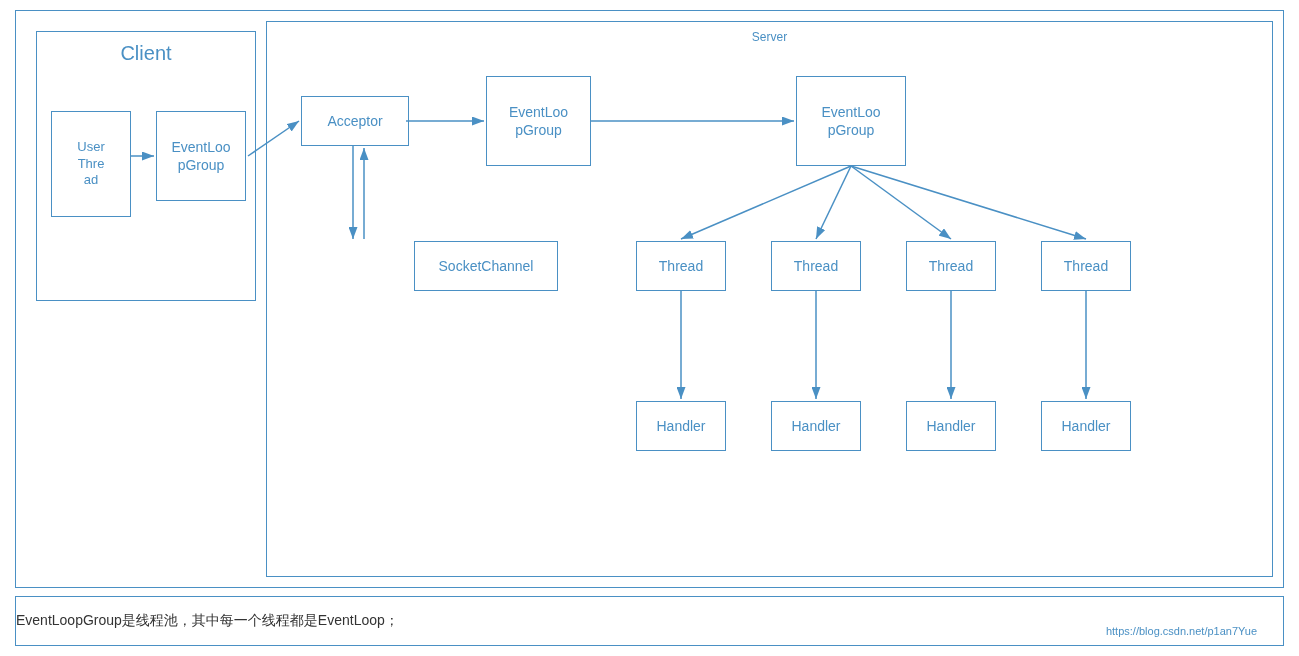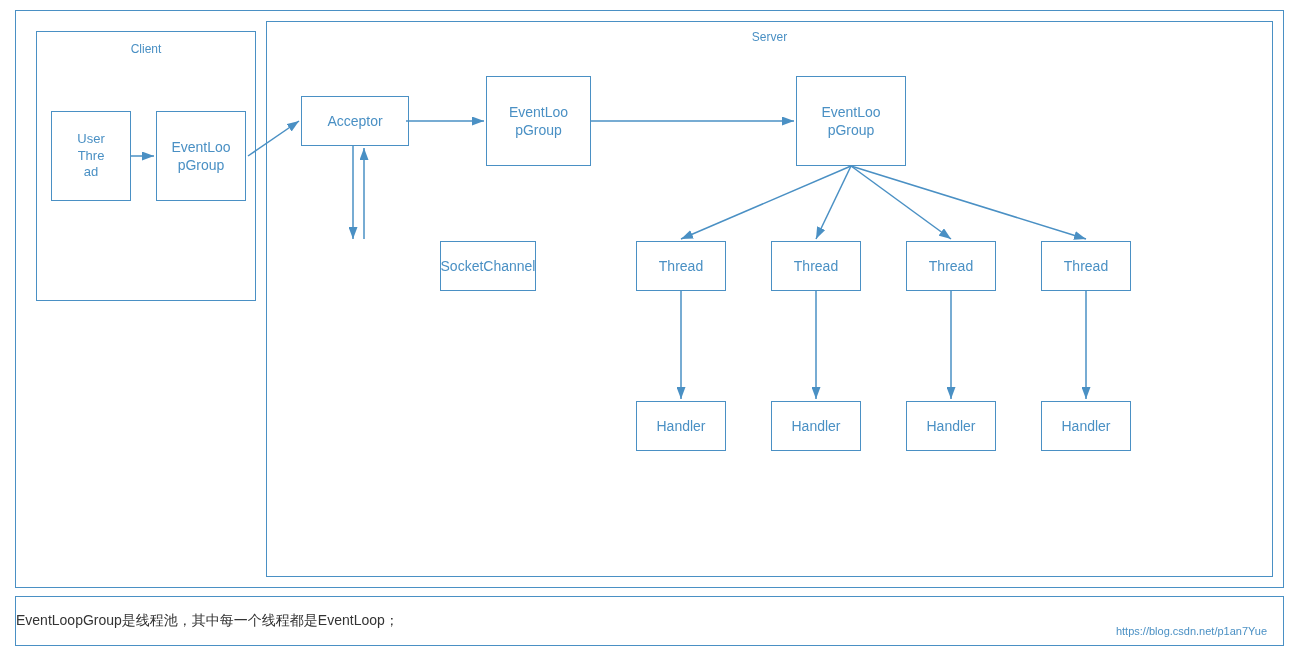--- a/index.html
+++ b/index.html
@@ -35,21 +35,21 @@
       width: 220px;
       height: 270px;
       border: 1.5px solid #4a90c4;
     }
     .client-label {
       position: absolute;
       top: 10px;
       left: 0; right: 0;
       text-align: center;
       color: #4a90c4;
-      font-size: 12px;
+      font-size: 20px;
     }
 
     
     .server-outer {
       position: absolute;
       left: 250px;
       top: 10px;
       right: 10px;
       bottom: 10px;
       border: 1.5px solid #4a90c4;
@@ -92,61 +92,61 @@
       padding: 12px 0;
       color: #333;
       font-size: 14px;
       line-height: 1.7;
       position: relative;
     }
 
     .watermark {
       position: absolute;
       bottom: 4px;
-      right: 16px;
+      right: 26px;
       font-size: 11px;
       color: #4a90c4;
     }
   </style>
 </head>
 <body>
 
 <div class="main-container">
 
   <div class="diagram-area">
 
     <div class="client-outer">
       <div class="client-label">Client</div>
     </div>
 
     <div class="server-outer">
       <div class="server-label">Server</div>
     </div>
 
-    <div class="box" style="left:35px; top:100px; width:80px; height:90px; font-size:13px;">
+    <div class="box" style="left:35px; top:100px; width:80px; height:106px; font-size:13px;">
       <span>User<br>Thre<br>ad</span>
     </div>
 
     <div class="box" style="left:140px; top:100px; width:90px; height:90px;">
       <span>EventLoo<br>pGroup</span>
     </div>
 
     <div class="box" style="left:285px; top:85px; width:108px; height:50px;">
       <span>Acceptor</span>
     </div>
 
     <div class="box" style="left:470px; top:65px; width:105px; height:90px;">
       <span>EventLoo<br>pGroup</span>
     </div>
 
     <div class="box" style="left:780px; top:65px; width:110px; height:90px;">
       <span>EventLoo<br>pGroup</span>
     </div>
 
-    <div class="box" style="left:424px; top:230px; width:96px; height:50px;justify-content:center;">
+    <div class="box" style="left:398px; top:230px; width:144px; height:50px;justify-content:center;">
       <span>SocketChannel</span>
     </div>
 
     <div class="box" style="left:620px; top:230px; width:90px; height:50px;">
       <span>Thread</span>
     </div>
     <div class="box" style="left:755px; top:230px; width:90px; height:50px;">
       <span>Thread</span>
     </div>
     <div class="box" style="left:890px; top:230px; width:90px; height:50px;">

